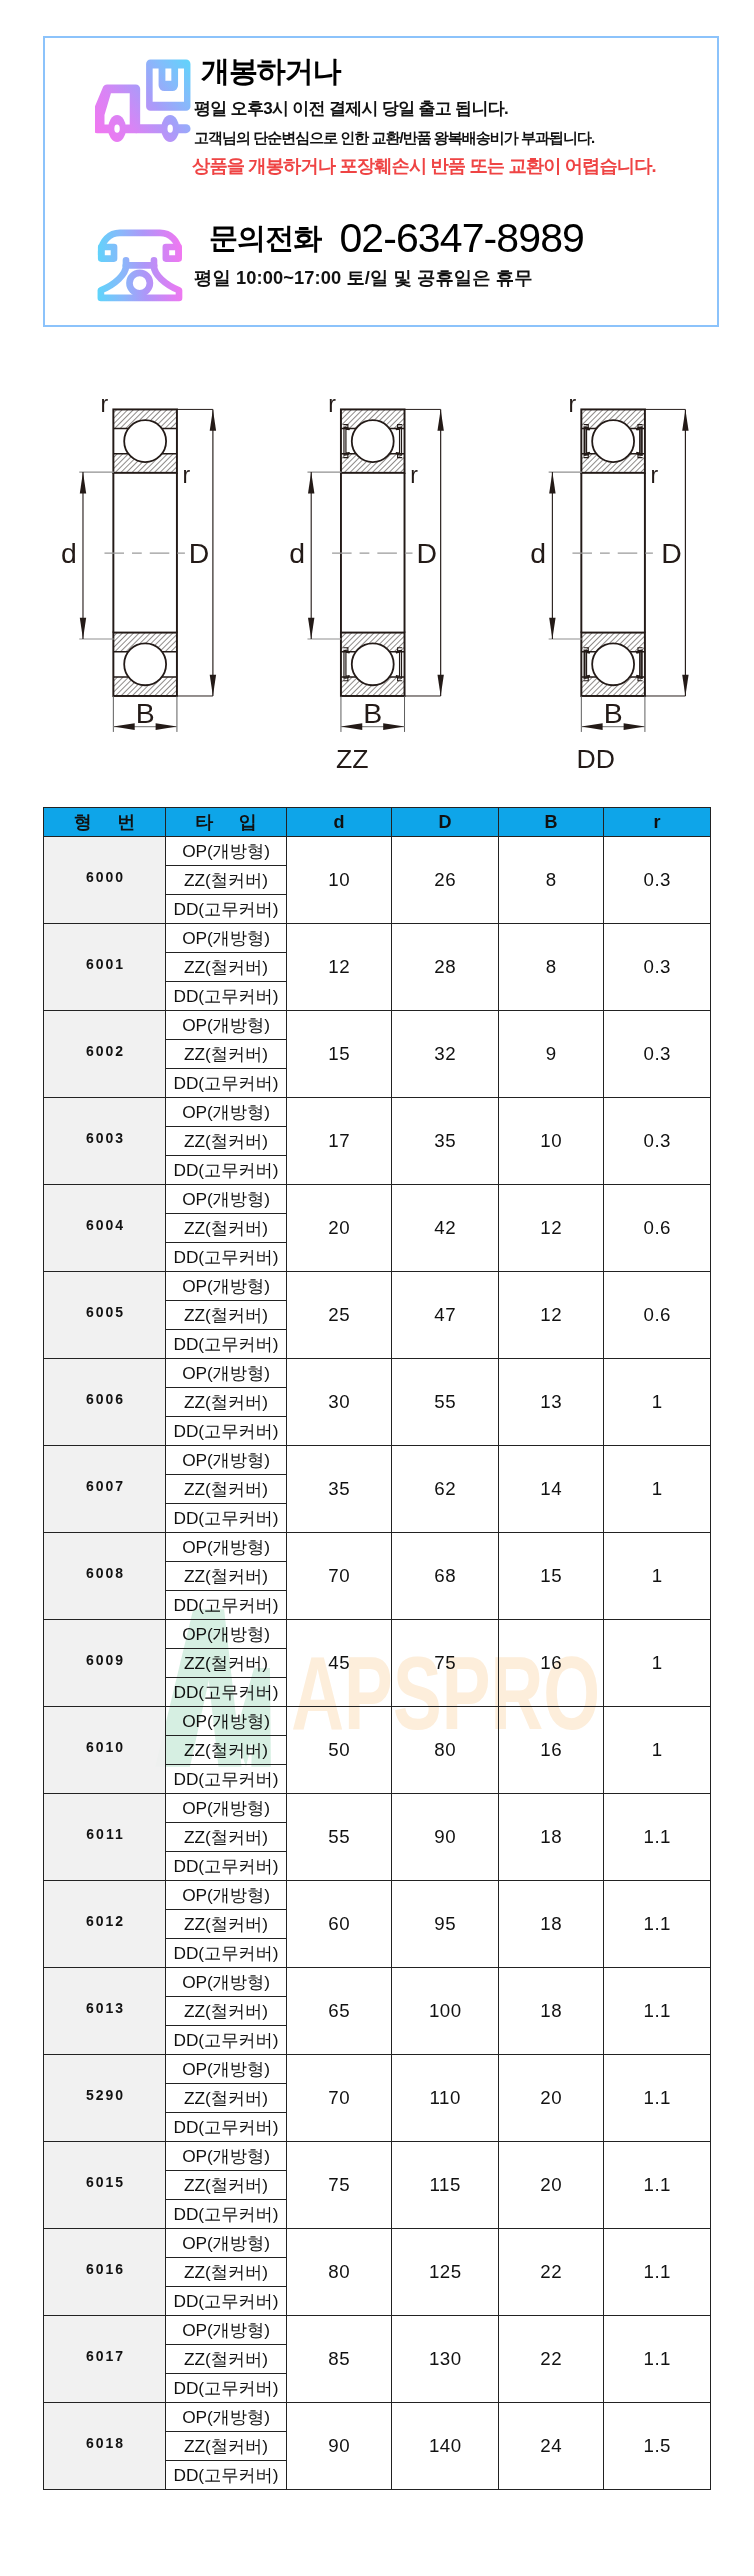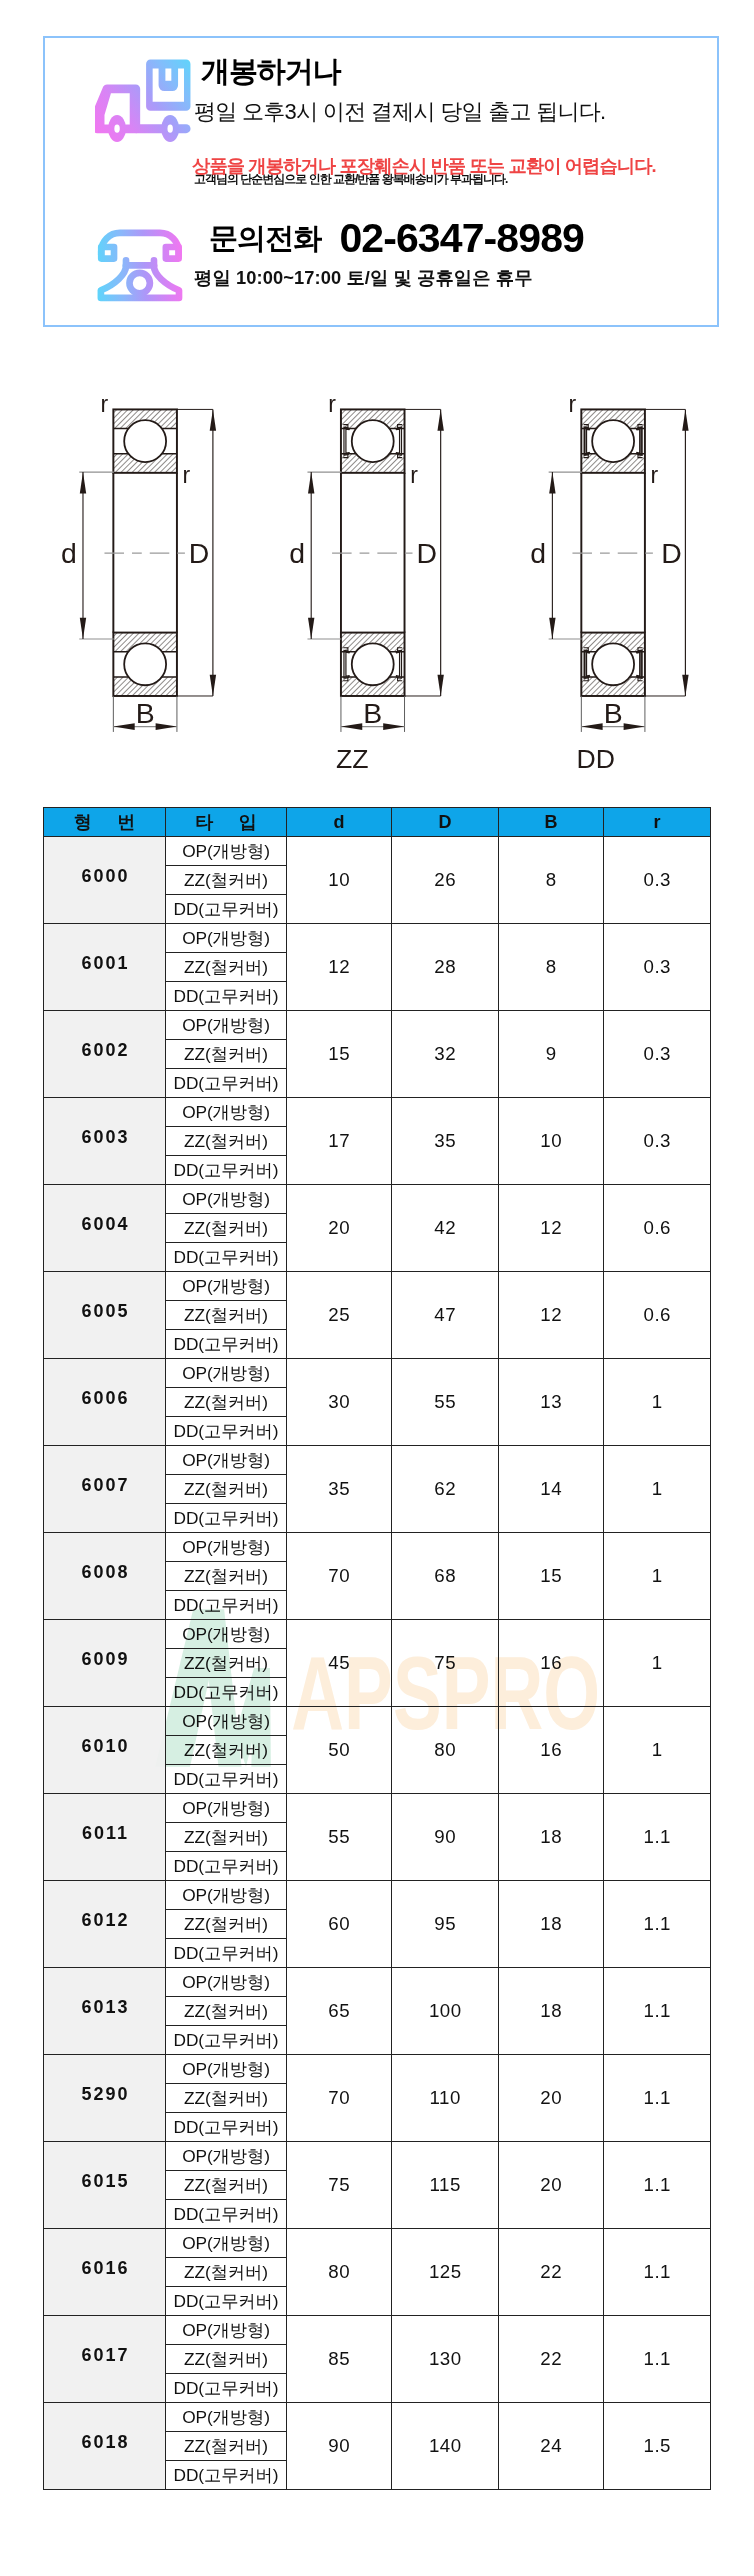--- a/index.html
+++ b/index.html
@@ -3,43 +3,43 @@
 <meta charset="utf-8">
 <style>
   html,body{margin:0;padding:0;background:#ffffff;}
   body{width:754px;height:2576px;font-family:"Liberation Sans",sans-serif;position:relative;overflow:hidden;-webkit-font-smoothing:antialiased;}
 
   
   #notice{position:absolute;left:43px;top:36px;width:676px;height:291px;border:2.7px solid #8cc3fb;box-sizing:border-box;}
   #truck-icon-wrap{position:absolute;left:50px;top:19.5px;width:96px;height:85px;}
   #phone-icon-wrap{position:absolute;left:51px;top:189px;width:87px;height:75px;}
   #notice-title{position:absolute;white-space:nowrap;left:156px;top:18.7px;font-size:29px;font-weight:bold;color:#000;letter-spacing:-1.1px;line-height:1;}
-  #notice-l1{position:absolute;white-space:nowrap;left:149px;top:59px;font-size:22px;font-weight:normal;color:#111;letter-spacing:-0.7px;}
-  #notice-l2{position:absolute;white-space:nowrap;left:149px;top:91px;font-size:12px;font-weight:bold;color:#111;letter-spacing:-1px;margin-top:42px;}
+  #notice-l1{position:absolute;white-space:nowrap;left:149px;top:59px;font-size:17px;font-weight:bold;color:#111;letter-spacing:-0.7px;}
+  #notice-l2{position:absolute;white-space:nowrap;left:149px;top:91px;font-size:15px;font-weight:bold;color:#111;letter-spacing:-1px;}
   #notice-l3{position:absolute;white-space:nowrap;left:147px;top:115px;font-size:18.3px;font-weight:bold;color:#ef4444;letter-spacing:-0.9px;}
   #contact-line{position:absolute;left:164px;top:180px;display:flex;align-items:flex-end;}
   #contact-label{font-size:29px;font-weight:bold;color:#000;letter-spacing:-0.9px;}
-  #contact-number{font-size:41px;font-weight:bold;color:#000;margin-left:18px;letter-spacing:-0.9px;line-height:1;}
+  #contact-number{font-size:41px;font-weight:normal;color:#000;margin-left:18px;letter-spacing:-0.9px;line-height:1;}
   #contact-hours{position:absolute;white-space:nowrap;left:149px;top:227px;font-size:18.3px;font-weight:bold;color:#111;letter-spacing:0.1px;text-align:center;}
 
   
   #diagrams{position:absolute;left:0;top:351px;width:754px;height:444px;}
 
   
   #spec-table{position:absolute;left:43px;top:807px;width:665px;border-collapse:collapse;table-layout:fixed;z-index:2;background:transparent;}
   #spec-table col.c0{width:122px;}
   #spec-table col.c1{width:121px;}
   #spec-table col.c2{width:105px;}
   #spec-table col.c3{width:107px;}
   #spec-table col.c4{width:105px;}
   #spec-table col.c5{width:107px;}
   #spec-table td,#spec-table th{border:0.9px solid #222;padding:0;text-align:center;vertical-align:middle;font-size:14px;color:#111;}
   #spec-table thead th{height:28px;background:#0ea5e9;font-weight:bold;font-size:18px;letter-spacing:0;}
   #spec-table thead th.kor{letter-spacing:10.2px;text-indent:10.2px;}
-  #spec-table td.model{background:rgba(240,240,240,0.92);font-weight:bold;font-size:18px;letter-spacing:2px;text-indent:2px;padding-bottom:7px;}
+  #spec-table td.model{background:rgba(240,240,240,0.92);font-weight:bold;font-size:14px;letter-spacing:2px;text-indent:2px;padding-bottom:7px;}
   #spec-table td.type{font-size:17.3px;text-align:center;letter-spacing:-0.1px;}
   #spec-table td.val{font-size:18.7px;letter-spacing:0.5px;text-indent:0.5px;}
   #spec-table tbody tr{height:29px;}
   .grp-top td{border-top:1.4px solid #1a1a1a;}
   
   #watermark{position:absolute;left:0;top:16px;width:754px;height:2248px;pointer-events:none;z-index:0;}
   #watermark svg{position:absolute;left:0;top:0;}
   #wm-text{font-family:"Liberation Sans",sans-serif;font-weight:bold;font-size:116px;}
 </style>
 </head>

